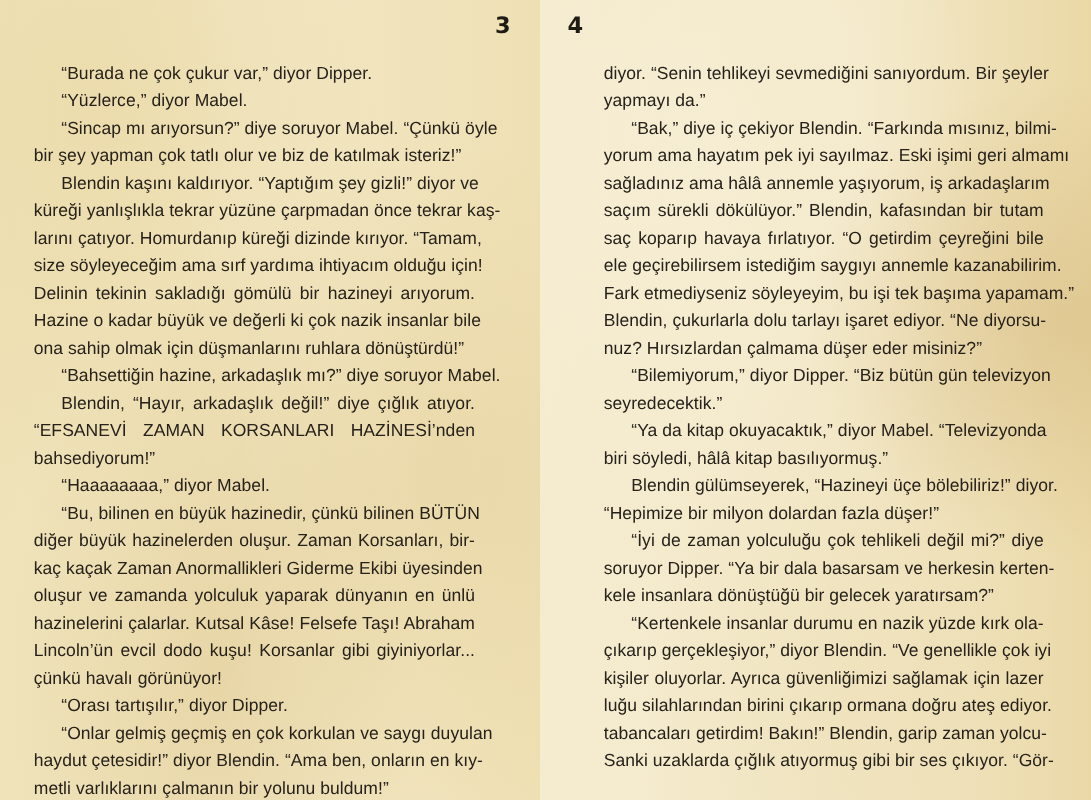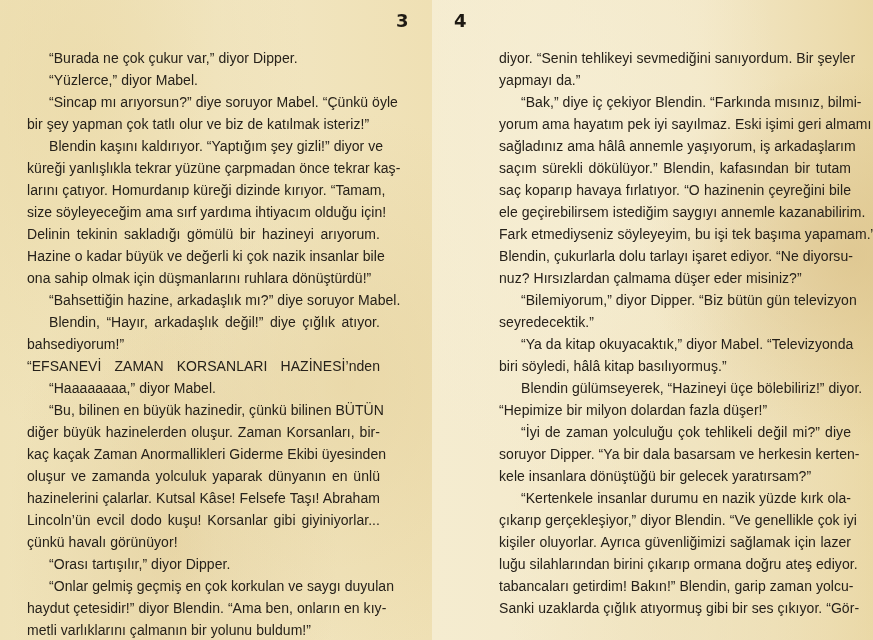--- a/index.html
+++ b/index.html
@@ -31,21 +31,21 @@
     font-size: 18px; color: #1e1a14;
   }
   .page-left .page-number { left: 396px; }
   .page-right .page-number { left: 22px; }
   .text-block {
     position: absolute; top: 47px;
     font-size: 14px; line-height: 22px; color: #26211a;
     letter-spacing: 0.05px;
   }
   .page-left .text-block { left: 27px; width: 353px; }
-  .page-right .text-block { left: 51px; width: 352px; margin-left: 16px; }
+  .page-right .text-block { left: 51px; width: 352px; }
   .line {
     display: block; white-space: nowrap; height: 22px;
     text-align: justify; text-align-last: justify;
   }
   .line.indent { padding-left: 22px; }
   .line.last { text-align-last: left; }
 </style>
 </head>
 <body>
 
@@ -59,22 +59,22 @@
         <span class="line last">bir şey yapman çok tatlı olur ve biz de katılmak isteriz!”</span>
         <span class="line indent">Blendin kaşını kaldırıyor. “Yaptığım şey gizli!” diyor ve</span>
         <span class="line">küreği yanlışlıkla tekrar yüzüne çarpmadan önce tekrar kaş-</span>
         <span class="line">larını çatıyor. Homurdanıp küreği dizinde kırıyor. “Tamam,</span>
         <span class="line">size söyleyeceğim ama sırf yardıma ihtiyacım olduğu için!</span>
         <span class="line">Delinin tekinin sakladığı gömülü bir hazineyi arıyorum.</span>
         <span class="line">Hazine o kadar büyük ve değerli ki çok nazik insanlar bile</span>
         <span class="line last">ona sahip olmak için düşmanlarını ruhlara dönüştürdü!”</span>
         <span class="line indent last">“Bahsettiğin hazine, arkadaşlık mı?” diye soruyor Mabel.</span>
         <span class="line indent">Blendin, “Hayır, arkadaşlık değil!” diye çığlık atıyor.</span>
+        <span class="line">“EFSANEVİ ZAMAN KORSANLARI HAZİNESİ’nden</span>
         <span class="line last">bahsediyorum!”</span>
-        <span class="line">“EFSANEVİ ZAMAN KORSANLARI HAZİNESİ’nden</span>
         <span class="line indent last">“Haaaaaaaa,” diyor Mabel.</span>
         <span class="line indent">“Bu, bilinen en büyük hazinedir, çünkü bilinen BÜTÜN</span>
         <span class="line">diğer büyük hazinelerden oluşur. Zaman Korsanları, bir-</span>
         <span class="line">kaç kaçak Zaman Anormallikleri Giderme Ekibi üyesinden</span>
         <span class="line">oluşur ve zamanda yolculuk yaparak dünyanın en ünlü</span>
         <span class="line">hazinelerini çalarlar. Kutsal Kâse! Felsefe Taşı! Abraham</span>
         <span class="line">Lincoln’ün evcil dodo kuşu! Korsanlar gibi giyiniyorlar...</span>
         <span class="line last">çünkü havalı görünüyor!</span>
         <span class="line indent last">“Orası tartışılır,” diyor Dipper.</span>
         <span class="line indent">“Onlar gelmiş geçmiş en çok korkulan ve saygı duyulan</span>
@@ -84,21 +84,21 @@
   </div>
   <div class="page page-right">
     <div class="page-number">4</div>
     <div class="text-block">
         <span class="line">diyor. “Senin tehlikeyi sevmediğini sanıyordum. Bir şeyler</span>
         <span class="line last">yapmayı da.”</span>
         <span class="line indent">“Bak,” diye iç çekiyor Blendin. “Farkında mısınız, bilmi-</span>
         <span class="line">yorum ama hayatım pek iyi sayılmaz. Eski işimi geri almamı</span>
         <span class="line">sağladınız ama hâlâ annemle yaşıyorum, iş arkadaşlarım</span>
         <span class="line">saçım sürekli dökülüyor.” Blendin, kafasından bir tutam</span>
-        <span class="line">saç koparıp havaya fırlatıyor. “O hazinenin çeyreğini bile</span>
+        <span class="line">saç koparıp havaya fırlatıyor. “O getirdim çeyreğini bile</span>
         <span class="line">ele geçirebilirsem istediğim saygıyı annemle kazanabilirim.</span>
         <span class="line">Fark etmediyseniz söyleyeyim, bu işi tek başıma yapamam.”</span>
         <span class="line">Blendin, çukurlarla dolu tarlayı işaret ediyor. “Ne diyorsu-</span>
         <span class="line last">nuz? Hırsızlardan çalmama düşer eder misiniz?”</span>
         <span class="line indent">“Bilemiyorum,” diyor Dipper. “Biz bütün gün televizyon</span>
         <span class="line last">seyredecektik.”</span>
         <span class="line indent">“Ya da kitap okuyacaktık,” diyor Mabel. “Televizyonda</span>
         <span class="line last">biri söyledi, hâlâ kitap basılıyormuş.”</span>
         <span class="line indent">Blendin gülümseyerek, “Hazineyi üçe bölebiliriz!” diyor.</span>
         <span class="line last">“Hepimize bir milyon dolardan fazla düşer!”</span>

